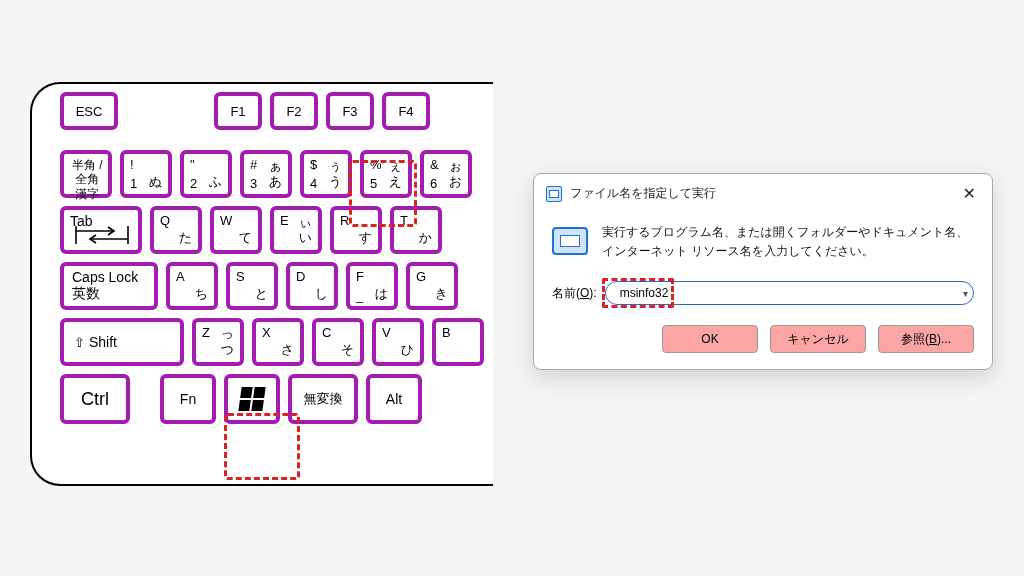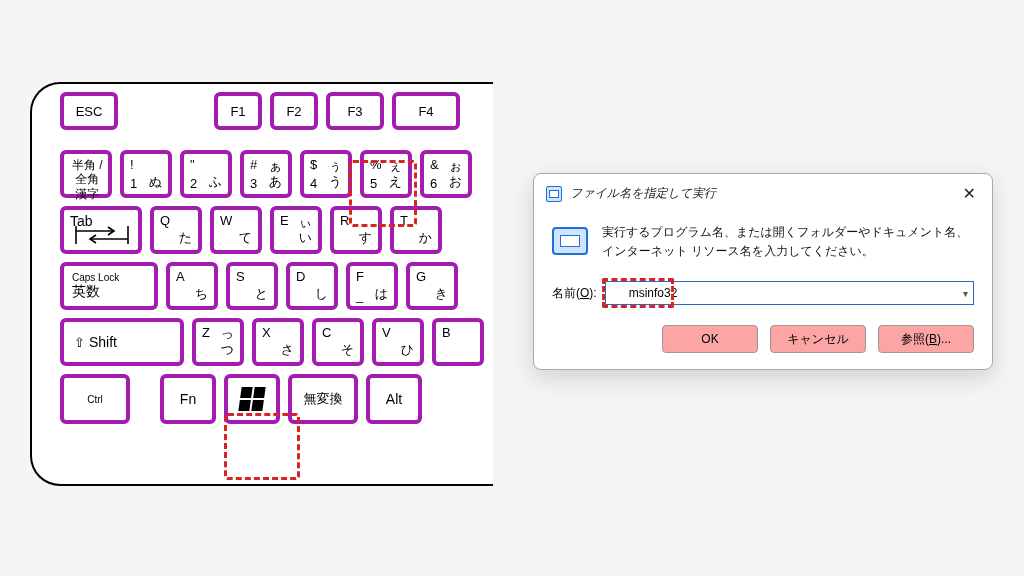--- a/index.html
+++ b/index.html
@@ -86,21 +86,21 @@
     background: #fff;
     border: 1px solid #aaa;
     border-radius: 8px;
     box-shadow: 0 8px 24px rgba(0,0,0,.15);
     font-size: 12px;
   }
   .dlg-titlebar {
     display: flex; align-items: center; justify-content: space-between;
     padding: 8px 10px 6px 12px;
   }
-  .dlg-title-left { display:flex; align-items:center; gap:8px;font-style:italic; }
+  .dlg-title-left { display:flex; align-items:center; gap:8px; }
   .dlg-appicon {
     width:16px; height:16px; border:1px solid #1e6fd6; background:#cfe4ff;
     border-radius:2px; display:flex; align-items:center; justify-content:center;
   }
   .dlg-appicon::after{content:""; width:8px; height:6px; border:1px solid #1e6fd6; background:#fff;}
   .dlg-title { font-size: 12px; color:#222; }
   .dlg-close { font-size: 16px; padding: 2px 6px; cursor:pointer; color:#222; }
 
   .dlg-body { padding: 12px 18px 2px 18px; }
   .dlg-row1 { display:flex; gap:14px; align-items:flex-start; margin-bottom:20px;}
@@ -110,22 +110,22 @@
     margin-top:4px;
   }
   .dlg-bigicon::after{content:""; width:18px; height:10px; background:#fff; border:1px solid #1e6fd6;}
   .dlg-desc { font-size: 12px; line-height:1.6; color:#111;}
 
   .dlg-row2 { display:flex; align-items:center; gap:8px; margin-bottom:18px;}
   .dlg-label { font-size:12px; white-space:nowrap; }
   .dlg-label .u { text-decoration: underline; }
   .dlg-input-wrap { flex:1; position:relative; }
   .dlg-input {
-    width:100%; height:24px; border:1px solid #2a69c9; border-radius:0;
-    padding: 2px 22px 2px 23px; font-size:12px; font-family:inherit;
+    width:100%; height:24px; border:1px solid #2a69c9; border-radius:12px;
+    padding: 2px 22px 2px 14px; font-size:12px; font-family:inherit;
   }
   .dlg-chev {
     position:absolute; right:6px; top:50%; transform:translateY(-50%);
     font-size:10px; color:#555; pointer-events:none;
   }
   .hl-input {
     position:absolute; left:-3px; top:-3px; width:72px; height:30px;
     border:3px dashed #d22; border-radius:2px; pointer-events:none;
   }
 
@@ -147,24 +147,24 @@
       <div class="key" style="width:58px;justify-content:center">
           <span>ESC</span>
         </div>
       <div class="gap"></div>
       <div class="key" style="width:48px">
           <span>F1</span>
         </div>
       <div class="key" style="width:48px">
           <span>F2</span>
         </div>
-      <div class="key" style="width:58px">
+      <div class="key" style="width:48px">
           <span>F3</span>
         </div>
-      <div class="key" style="width:68px">
+      <div class="key" style="width:48px">
           <span>F4</span>
         </div>
     </div>
 
     <div class="row">
       <div class="key" style="width:52px">
         <div class="lines" style="white-space:pre">半角 /
 全角
 漢字</div>
       </div>
@@ -239,21 +239,21 @@
         </div>
       <div class="key" style="width:52px">
           <span class="tl">T</span>
           <span class="br">か</span>
         </div>
     </div>
 
     <div class="row">
       <div class="key" style="width:98px">
         <div class="lock">
-            <span style="font-size:10px">Caps Lock</span>
+            <span style="font-size:14px">Caps Lock</span>
             <span class="sub">英数</span>
           </div>
       </div>
       <div class="key" style="width:52px">
           <span class="tl">A</span>
           <span class="br">ち</span>
         </div>
       <div class="key" style="width:52px">
           <span class="tl">S</span>
           <span class="br">と</span>
@@ -295,21 +295,21 @@
           <span class="tl">V</span>
           <span class="br">ひ</span>
         </div>
       <div class="key" style="width:52px">
           <span class="tl">B</span>
         </div>
     </div>
 
     <div class="row row5">
       <div class="key" style="width:70px">
-          <span style="font-size:10px">Ctrl</span>
+          <span style="font-size:18px">Ctrl</span>
         </div>
       <div style="width:14px"></div>
       <div class="key" style="width:56px">
           <span style="font-size:14px">Fn</span>
         </div>
       <div class="key" style="width:56px">
         <div class="winicon">
             <span></span>
             <span></span>
             <span></span>

